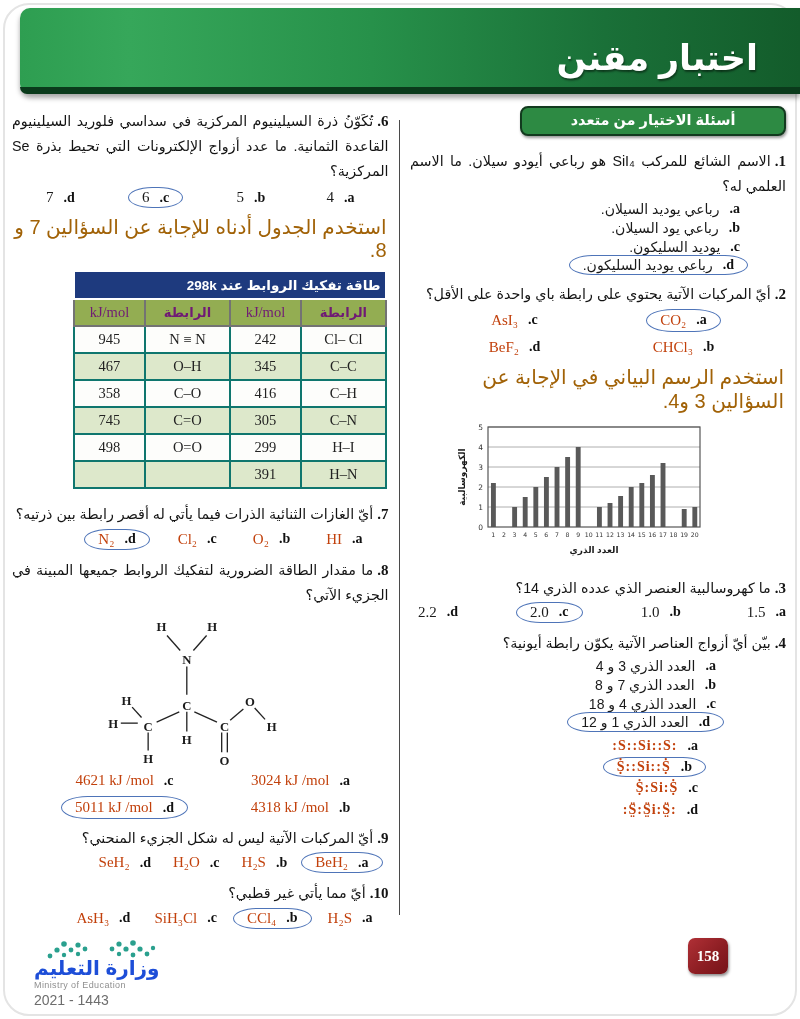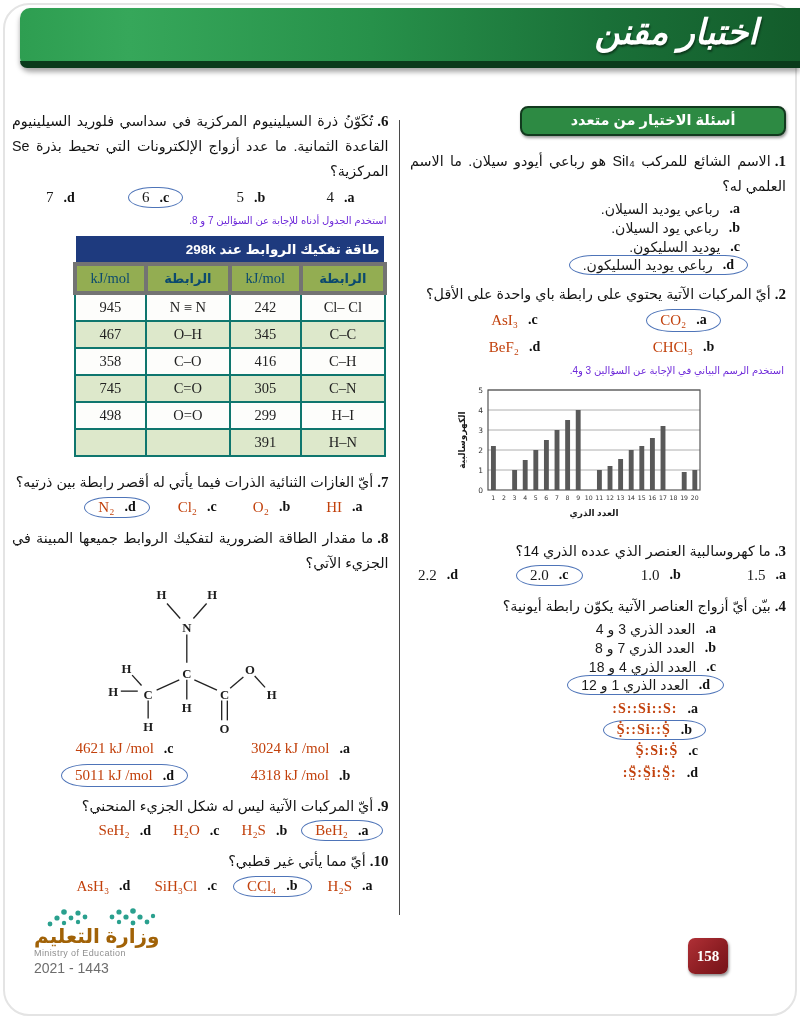--- a/index.html
+++ b/index.html
@@ -1,41 +1,41 @@
 <!DOCTYPE html>
 <html lang="ar" dir="rtl"><head>
 <meta charset="utf-8">
 <style>
   html,body{margin:0;padding:0;background:#ffffff;}
   .page{position:relative;width:800px;height:1019px;background:#fff;overflow:hidden;
         direction:rtl;font-family:"Liberation Sans","DejaVu Sans",sans-serif;color:#1a1a1a;}
   .frame{position:absolute;inset:3px;border:2px solid #e4e4e4;border-radius:26px;pointer-events:none;}
 
   
-  .banner{position:absolute;top:8px;right:0;left:20px;height:60px;
+  .banner{position:absolute;top:8px;right:0;left:20px;height:86px;
           background:linear-gradient(to right,#2e9e51 0%,#36a75a 14%,#27914a 45%,#1a7038 75%,#135c2b 100%);
-          border-radius:10px 0 0 10px;box-shadow:0 4px 5px rgba(0,0,0,.35);font-style:italic;}
+          border-radius:10px 0 0 10px;box-shadow:0 4px 5px rgba(0,0,0,.35);}
   .banner::after{content:"";position:absolute;left:0;right:0;bottom:0;height:7px;background:#0a3a1b;border-radius:0 0 0 10px;}
   .banner-title{position:absolute;right:42px;bottom:16px;color:#fff;font-size:35px;font-weight:bold;
                 text-shadow:1px 2px 2px rgba(0,0,0,.45);}
 
   
   .content{position:absolute;top:106px;right:14px;left:12px;display:flex;gap:10px;}
   .col-r{width:376px;}
   .divider{width:1.5px;background:#4a4a4a;height:795px;margin-top:14px;flex:none;}
   .col-l{flex:1;padding-top:2px;}
 
   .badge{width:262px;margin-bottom:12px;text-align:center;background:#2d8a43;
          border:2px solid #123a1e;border-radius:8px;color:#fff;font-weight:bold;
          font-size:14.5px;padding:4px 0 6px;box-shadow:1px 2px 3px rgba(0,0,0,.4);}
 
   .q{margin-bottom:9px;}
   .q-line{text-align:justify;font-size:14.3px;line-height:1.75;color:#141414;}
   .q-num{font-weight:bold;font-family:"Liberation Serif","DejaVu Serif",serif;font-size:15px;margin-left:4px;}
-  .note{font-size:10px;margin:4px 2px 8px 0;color:#6d28d9;}
+  .note{font-size:20px;margin:4px 2px 8px 0;color:#a16207;}
 
   .opt-col{display:flex;flex-direction:column;gap:3px;align-items:flex-start;margin-top:2px;}
   .opt{display:inline-flex;gap:10px;align-items:center;}
   .opt-label{font-weight:bold;font-family:"Liberation Serif","DejaVu Serif",serif;
              direction:ltr;unicode-bidi:isolate;font-size:14px;color:#111;}
   .opt-text{font-size:14px;}
   .chem{font-family:Liberation Serif, serif;direction:ltr;unicode-bidi:isolate;
         font-size:15px;color:#c2410c;}
   .lewis{letter-spacing:1px;font-size:14px;font-weight:bold;}
   .num{font-family:"Liberation Serif","DejaVu Serif",serif;direction:ltr;unicode-bidi:isolate;font-size:15px;}
@@ -43,21 +43,21 @@
   .inline-opts{display:flex;align-items:center;margin-top:3px;}
   .grid-opts{display:grid;grid-template-columns:1fr 1fr;gap:10px 8px;margin-top:4px;}
 
   .circ{border:1.8px solid #4e74b8;border-radius:60px/26px;padding:1px 13px;margin:-3px -8px;}
 
   
   .bond-table{width:314px;border-collapse:collapse;margin:4px 2px 12px 0;
               border:1px solid #c3cf9e;background:#fff;}
   .bond-table .bt-title{background:#1e3a7e;color:#fff;font-weight:bold;font-size:13.5px;
               text-align:right;padding:5px 4px;border:2px solid #fff;}
-  .bond-table th.bt-h{background:#93ad52;color:#0c4a6e;font-size:13px;padding:4px 2px;border:4px solid #737373;margin-top:48px;}
+  .bond-table th.bt-h{background:#93ad52;color:#701a75;font-size:13px;padding:4px 2px;border:2px solid #737373;margin-top:48px;}
   .bond-table th.kj{font-family:"Liberation Serif","DejaVu Serif",serif;font-size:14.5px;
               font-weight:normal;direction:ltr;}
   .bond-table td{text-align:center;font-family:"Liberation Serif","DejaVu Serif",serif;
               font-size:14.5px;color:#222;padding:4px 2px;border:2px solid #0f766e;direction:ltr;}
   .bond-table tbody tr:nth-child(even) td{background:#dde8cb;}
   .bond-table tbody tr:nth-child(odd) td{background:#fdfdfb;}
 
   
   .chart-wrap{direction:ltr;width:258px;margin:2px 72px 6px auto;}
   .chart-wrap svg{display:block;}
@@ -68,21 +68,21 @@
   
   .molecule{display:block;width:198px;margin:2px auto 4px;}
   .molecule line{stroke:#222;stroke-width:1.4;}
   .atom{font-family:"Liberation Serif","DejaVu Serif",serif;font-size:13.5px;font-weight:bold;
         fill:#1c1c1c;text-anchor:middle;}
 
   
   .logo-wrap{direction:ltr;text-align:left;margin-top:4px;}
   .logo{display:inline-block;margin-left:22px;}
   .logo-dots{display:block;margin:0 0 -5px 8px;}
-  .ministry-ar{direction:rtl;color:#a16207;font-size:20px;font-weight:bold;line-height:1.1;}
+  .ministry-ar{direction:rtl;color:#1d4ed8;font-size:20px;font-weight:bold;line-height:1.1;}
   .ministry-en{color:#8f8f8f;font-size:9px;letter-spacing:.4px;margin-top:1px;}
   .edition{color:#6d6d6d;font-size:14px;margin-top:2px;}
 
   .pagenum{position:absolute;left:688px;top:938px;width:40px;height:36px;
            background:linear-gradient(135deg,#b03036,#8d1e23 55%,#761318);
            border-radius:7px;color:#fff;font-weight:bold;font-size:15px;
            font-family:"Liberation Serif","DejaVu Serif",serif;
            display:flex;align-items:center;justify-content:center;
            box-shadow:1px 2px 3px rgba(0,0,0,.45);}
 </style>

